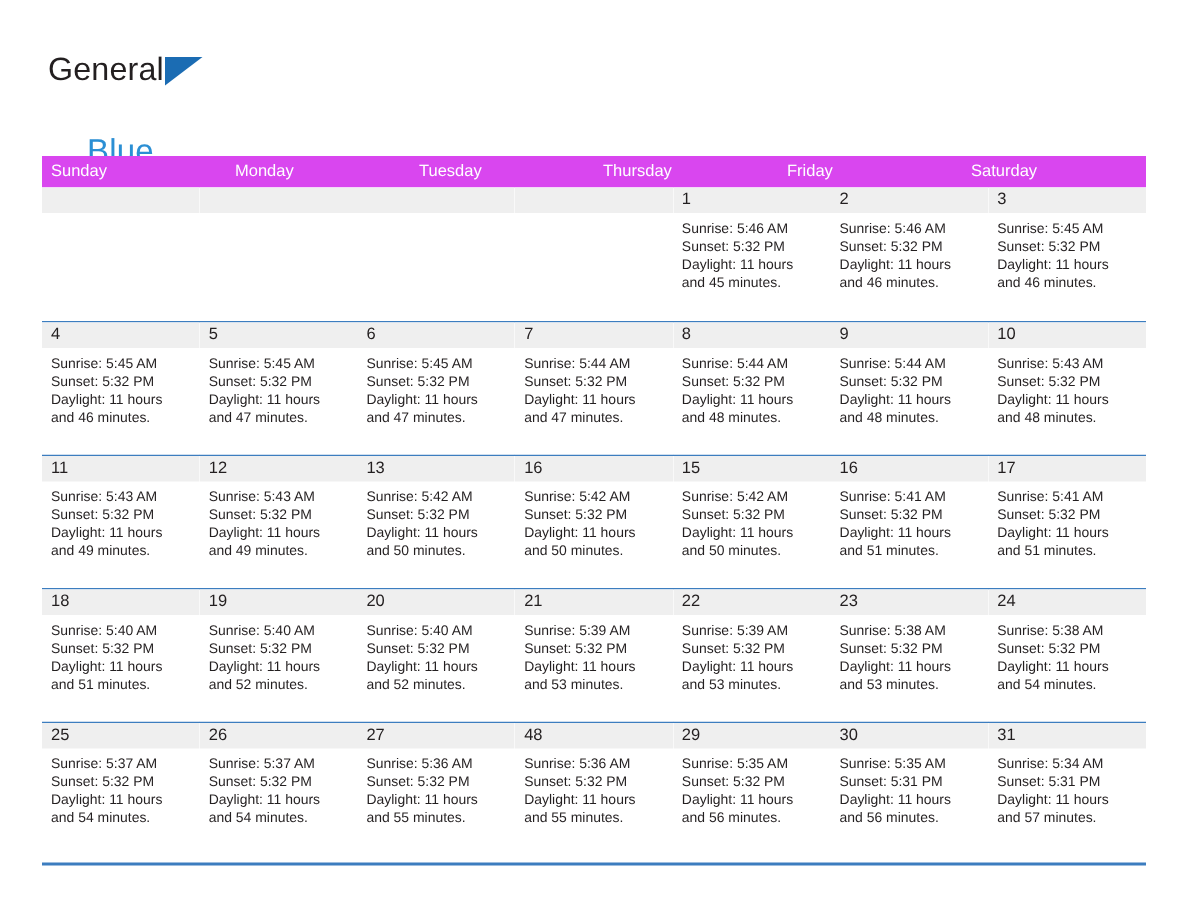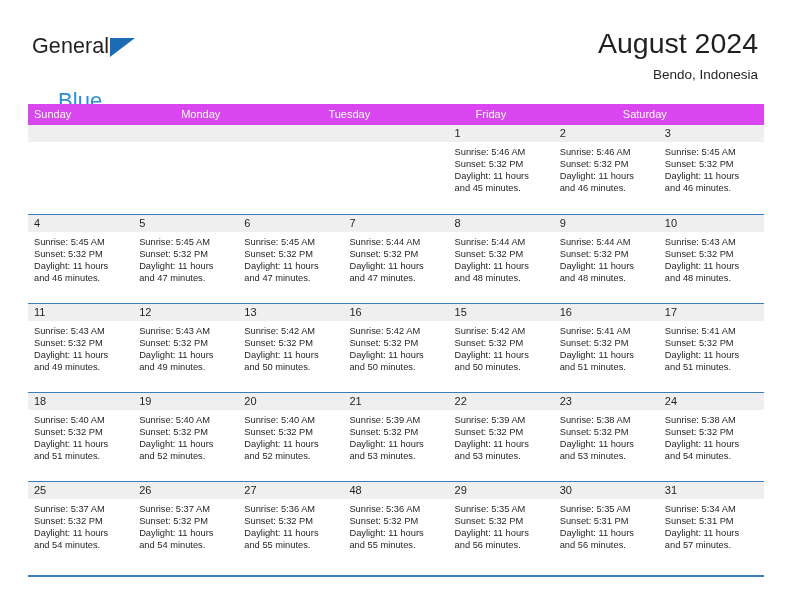--- a/index.html
+++ b/index.html
@@ -150,31 +150,28 @@
 <body>
 
 <div class="page">
 
   <div class="header">
     <div class="logo">
       <span class="logo-general">General</span>
       <span class="logo-triangle"></span>
       <span class="logo-blue">Blue</span>
     </div>
-    <div class="title-block">
-      <div class="cal-title">August 2024</div>
-      <div class="cal-subtitle">Bendo, Indonesia</div>
-    </div>
   </div>
 
   <div class="calendar">
     <div class="dow-row" id="dow-row">
         <div class="dow">Sunday</div>
         <div class="dow">Monday</div>
         <div class="dow">Tuesday</div>
+        <div class="dow">Thursday</div>
         <div class="dow">Friday</div>
         <div class="dow">Saturday</div>
       </div>
     <div id="weeks-container">
         <div class="week">
           <div class="cell empty">
             <span class="datenum"></span>
             <div class="cell-body"></div>
           </div>
           <div class="cell empty">

